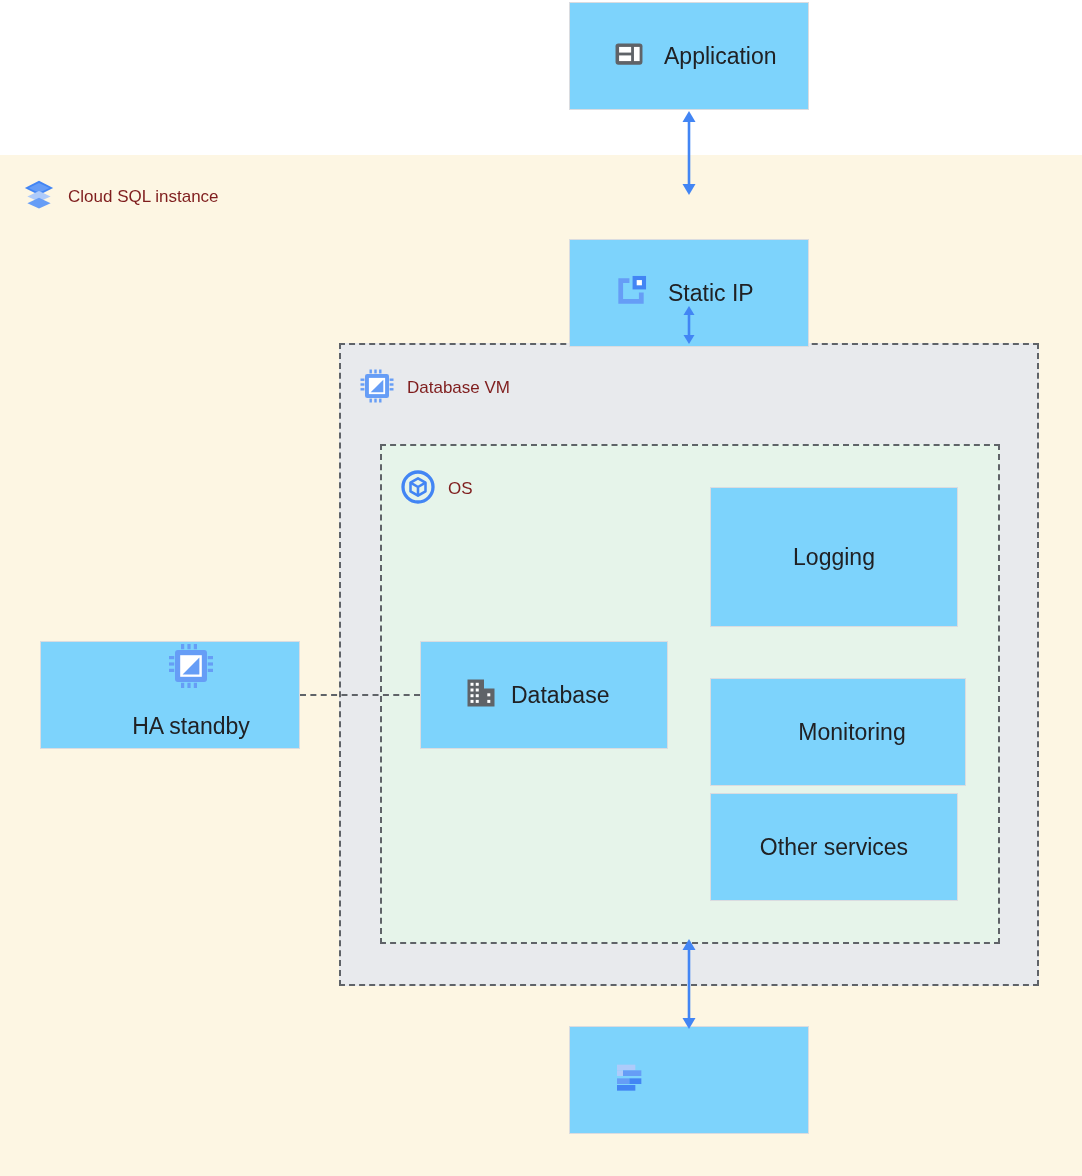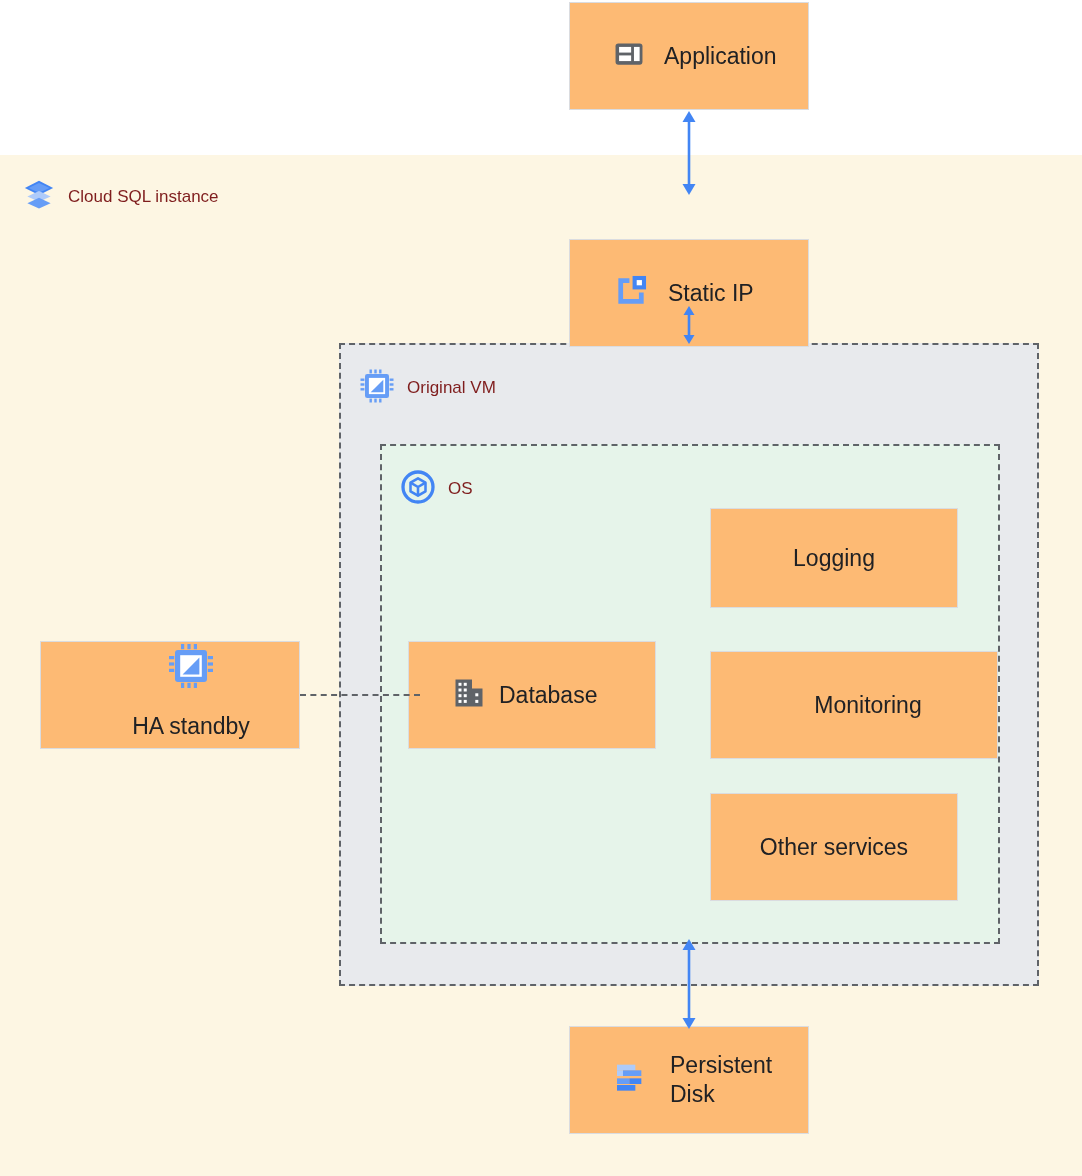--- a/index.html
+++ b/index.html
@@ -60,21 +60,21 @@
     width: 620px;
     height: 500px;
     background: #e6f4ea;
     border: 2px dashed #5f6368;
     box-sizing: border-box;
   }
 
   
   .node {
     position: absolute;
-    background: #fdba74;
+    background: #7dd3fc;
     border: 1px solid #dadce0;
     box-sizing: border-box;
     display: flex;
     align-items: center;
     justify-content: center;
     gap: 18px;
   }
   .node .node-label {
     font-size: 23px;
     color: #202124;
@@ -82,23 +82,23 @@
     white-space: pre-line;
   }
   .node.icon-left {
     justify-content: flex-start;
     padding-left: 42px;
   }
 
   #node-application { left: 569px; top: 2px;  width: 240px; height: 108px; }
   #node-staticip    { left: 569px; top: 195px; width: 240px; height: 108px; margin-top: 44px; }
   #node-hastandby   { left: 40px;  top: 641px; width: 260px; height: 108px; flex-direction: column; }
-  #node-database    { left: 408px; top: 641px; width: 248px; height: 108px; gap: 12px; }
-  #node-logging     { left: 710px; top: 487px; width: 248px; height: 100px; margin-top: 21px; }
-  #node-monitoring  { left: 710px; top: 651px; width: 288px; height: 108px; padding-left: 28px; }
+  #node-database    { left: 420px; top: 641px; width: 248px; height: 108px; gap: 12px; }
+  #node-logging     { left: 710px; top: 487px; width: 248px; height: 140px; }
+  #node-monitoring  { left: 710px; top: 678px; width: 256px; height: 108px; padding-left: 28px; }
   #node-otherservices { left: 710px; top: 793px; width: 248px; height: 108px; }
   #node-persistentdisk { left: 569px; top: 1026px; width: 240px; height: 108px; }
 
   #node-persistentdisk .node-label { line-height: 1.28; }
 
   
   .connector {
     position: absolute;
   }
   .connector svg { display: block; }
@@ -151,21 +151,21 @@
           <rect x="1" y="13.4" width="2.6" height="1.6"></rect>
           <rect x="20.4" y="7" width="2.6" height="1.6"></rect>
           <rect x="20.4" y="10.2" width="2.6" height="1.6"></rect>
           <rect x="20.4" y="13.4" width="2.6" height="1.6"></rect>
         </g>
         <rect x="4" y="4" width="16" height="16" rx="1.5" fill="#669df6"></rect>
         <rect x="6.6" y="6.6" width="10.8" height="10.8" fill="#ffffff"></rect>
         <polygon points="7.8,16.2 16.2,16.2 16.2,7.8" fill="#669df6"></polygon>
       </svg>
     </span>
-    <span class="region-label">Original VM</span>
+    <span class="region-label">Database VM</span>
   </div>
 
   <div class="os-container"></div>
 
   <div class="region-header" style="left:400px; top:469px;">
     <span class="icon">
       <svg width="36" height="36" viewBox="0 0 24 24">
         <circle cx="12" cy="12" r="10" fill="none" stroke="#4285f4" stroke-width="2.2"></circle>
         <path d="M12 6.2 L17 9.1 L17 14.9 L12 17.8 L7 14.9 L7 9.1 Z" fill="none" stroke="#4285f4" stroke-width="1.7" stroke-linejoin="round"></path>
         <path d="M7 9.1 L12 12 L17 9.1 M12 12 L12 17.8" fill="none" stroke="#4285f4" stroke-width="1.7" stroke-linejoin="round"></path>
@@ -260,22 +260,20 @@
     <span class="icon">
       <svg width="40" height="40" viewBox="0 0 24 24">
         <rect x="3" y="4" width="11" height="3.4" fill="#aecbfa"></rect>
         <rect x="3" y="7.4" width="3.6" height="3.4" fill="#aecbfa"></rect>
         <rect x="6.6" y="7.4" width="11" height="3.4" fill="#669df6"></rect>
         <rect x="3" y="12.2" width="7.4" height="3.4" fill="#669df6"></rect>
         <rect x="10.4" y="12.2" width="7.2" height="3.4" fill="#4285f4"></rect>
         <rect x="3" y="16.2" width="11" height="3.4" fill="#4285f4"></rect>
       </svg>
     </span>
-    <span class="node-label">Persistent
-Disk</span>
   </div>
 
   <div class="connector" style="left:674px; top:110px;">
     <svg width="30" height="86" viewBox="0 0 30 86">
       <line x1="15" y1="8" x2="15" y2="78" stroke="#4285f4" stroke-width="2.6"></line>
       <polygon points="15,1 8.5,12 21.5,12" fill="#4285f4"></polygon>
       <polygon points="15,85 8.5,74 21.5,74" fill="#4285f4"></polygon>
     </svg>
   </div>
 

